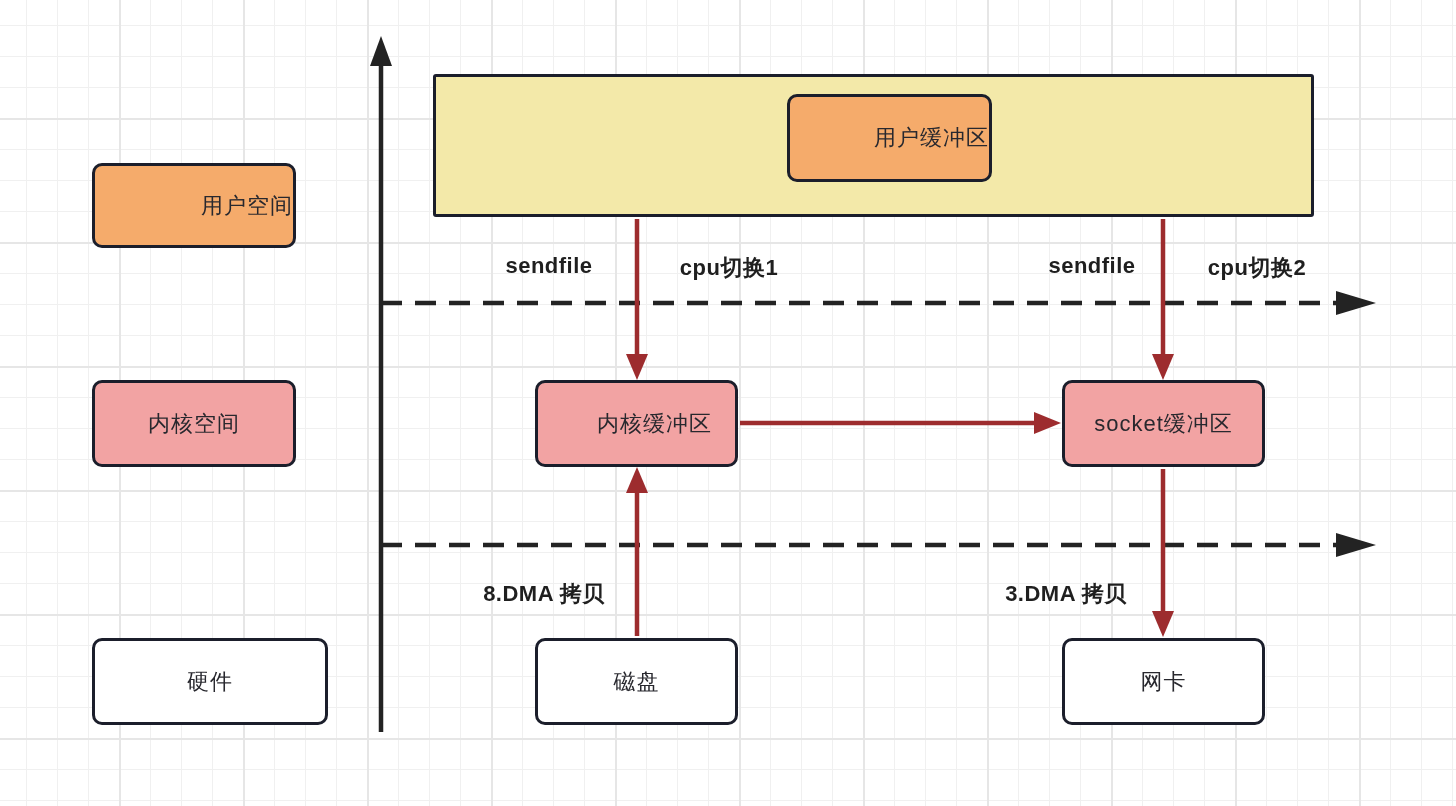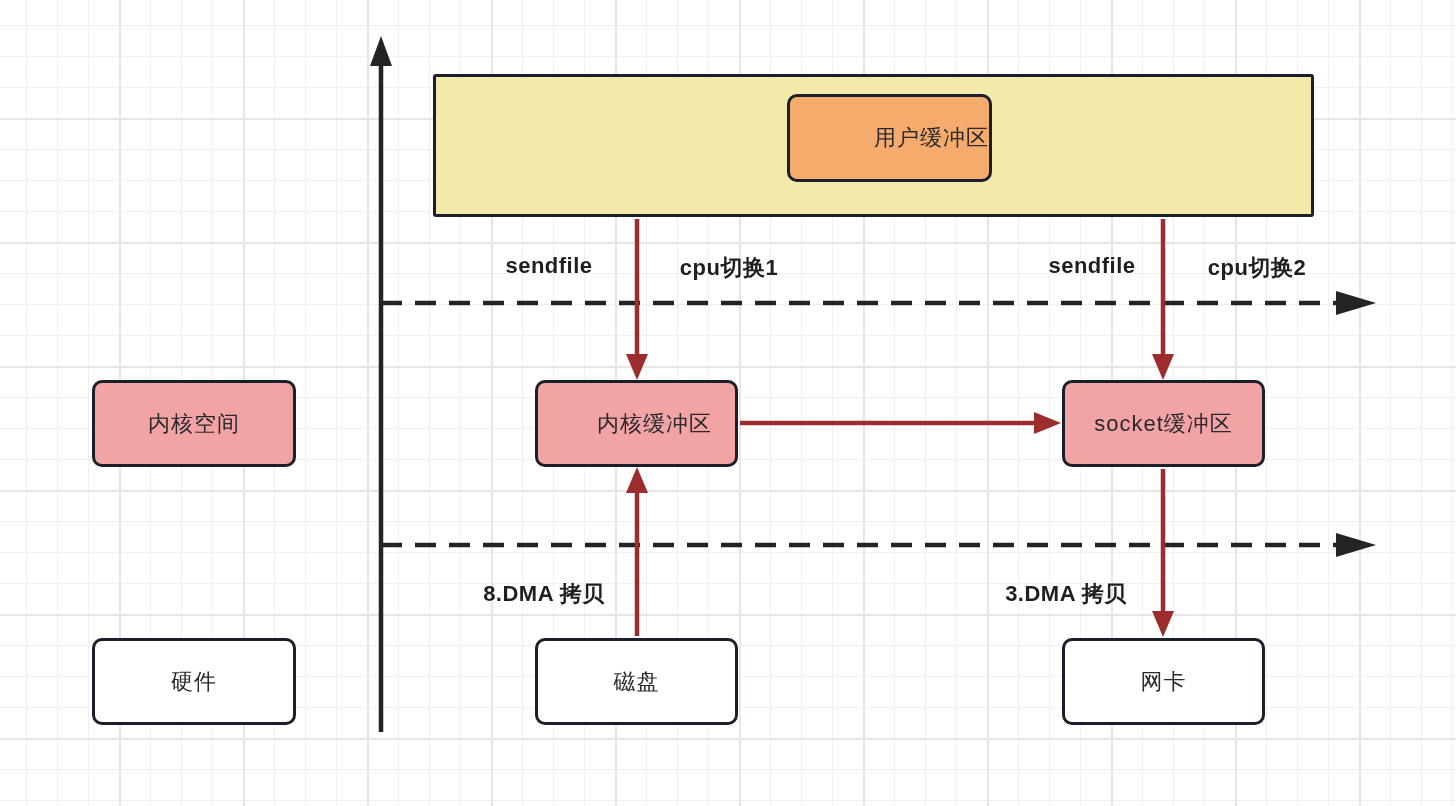--- a/index.html
+++ b/index.html
@@ -39,21 +39,21 @@
     font-size:22px;font-weight:500;color:var(--text-dark);
     letter-spacing:1px;
   }
   .box.orange{background:var(--orange-fill);justify-content:flex-end;}
   .box.pink{background:var(--pink-fill);}
   .box.white{background:var(--white-fill);}
   .box.yellow{background:var(--yellow-fill);border-radius:3px;border-width:3.5px;}
 
   .layer-user{left:92px;top:163px;width:204px;height:85px;}
   .layer-kernel{left:92px;top:380px;width:204px;height:87px;}
-  .layer-hw{left:92px;top:638px;width:204px;height:87px;}
+  .layer-hw{left:92px;top:638px;width:236px;height:87px;}
 
   .user-area{left:433px;top:74px;width:881px;height:143px;}
   .user-buffer{left:787px;top:94px;width:205px;height:88px;}
   .kernel-buffer{left:535px;top:380px;width:203px;height:87px;padding-left:36px;}
   .socket-buffer{left:1062px;top:380px;width:203px;height:87px;}
   .disk{left:535px;top:638px;width:203px;height:87px;}
   .nic{left:1062px;top:638px;width:203px;height:87px;}
 
   .edge-label{
     position:absolute;width:190px;text-align:center;
@@ -75,20 +75,23 @@
   .red-stroke{stroke:var(--arrow-red);stroke-width:4.5;fill:none;}
   .red-fill{fill:var(--arrow-red);stroke:none;}
 </style>
 </head>
 <body>
 
 <div class="canvas">
 
   <div class="box yellow user-area"></div>
 
+  <div class="box orange layer-user">
+    <span>用户空间</span>
+  </div>
   <div class="box pink layer-kernel">
     <span>内核空间</span>
   </div>
   <div class="box white layer-hw">
     <span>硬件</span>
   </div>
 
   <div class="box orange user-buffer">
     <span>用户缓冲区</span>
   </div>

